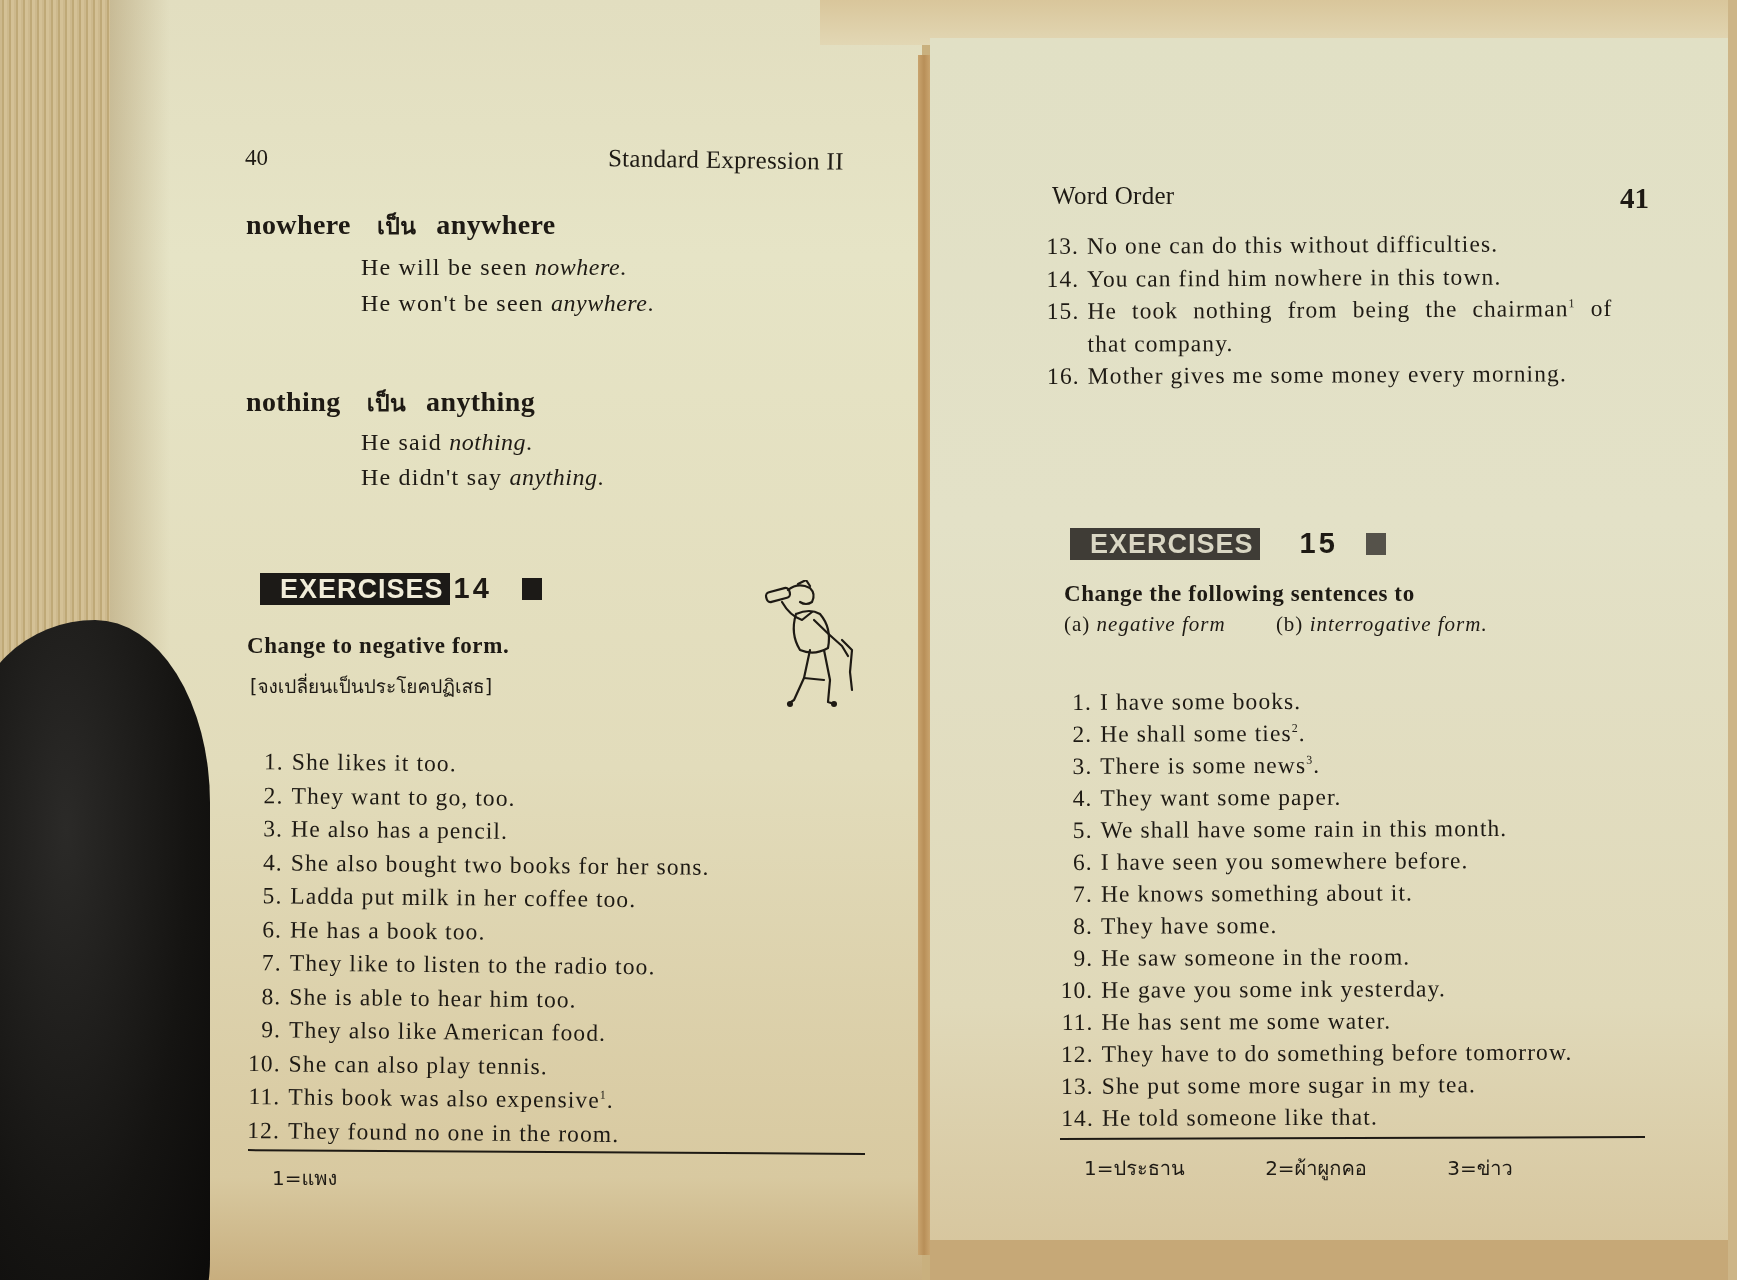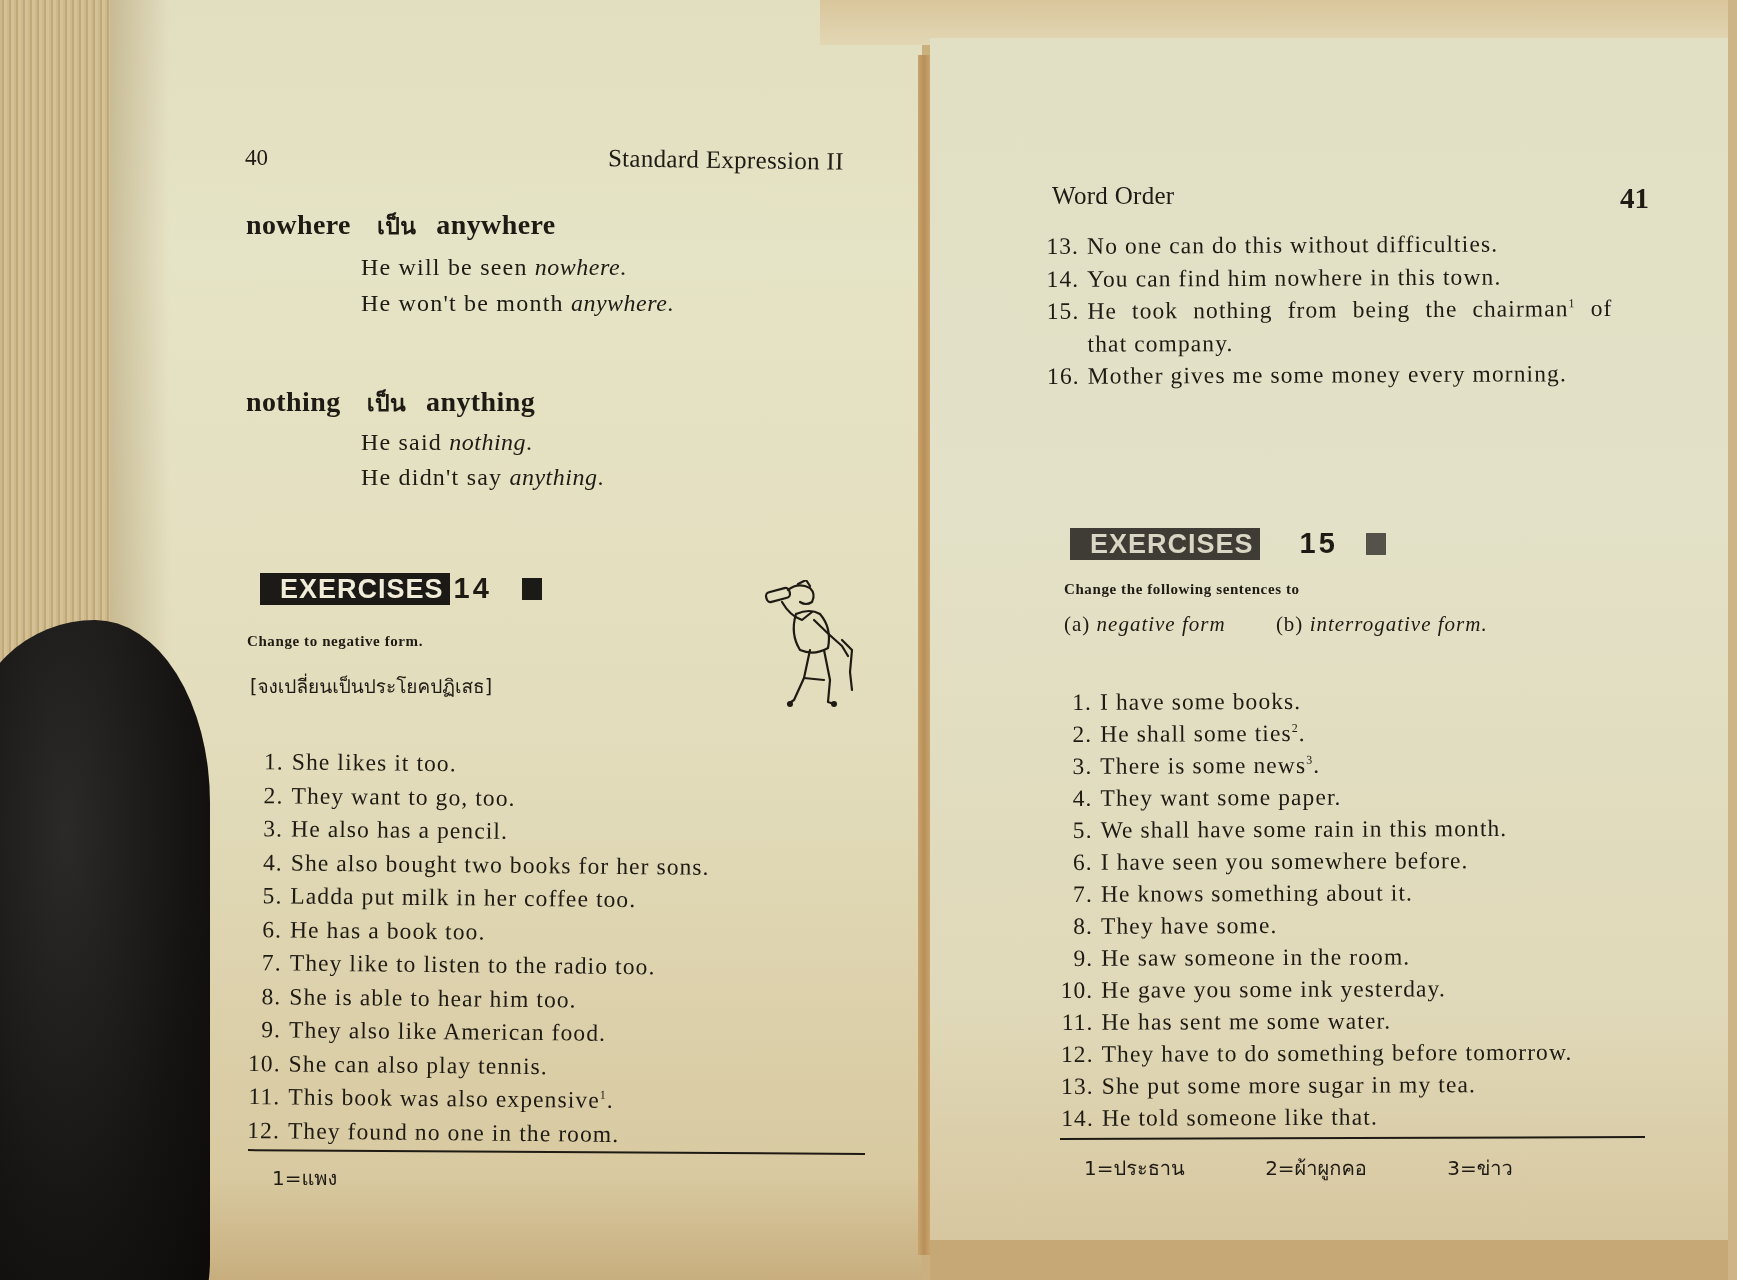--- a/index.html
+++ b/index.html
@@ -69,21 +69,21 @@
     padding: 1px 6px 0 20px; line-height: 31px;
   }
   .ex-badge.faded { background: #3f3c36; color: #d9d6c3; }
   .ex-num {
     font-family: "Liberation Sans", "DejaVu Sans", sans-serif;
     font-weight: bold; font-size: 29px; letter-spacing: 3px;
   }
   .ex-square { display: inline-block; width: 20px; height: 22px; background: #1c1a17; }
   .ex-square.faded { background: #55524a; }
 
-  .instruction { font-size: 15px; font-weight: bold; letter-spacing: 0.6px; }
+  .instruction { font-size: 23px; font-weight: bold; letter-spacing: 0.6px; }
   .thai-instr { font-family: "DejaVu Sans", sans-serif; font-size: 19px; }
   .ab-line { font-size: 21px; letter-spacing: 1px; }
   .ab-line em { font-style: italic; }
 
   .item { font-size: 23.5px; letter-spacing: 1.1px; }
   .item .num { display: inline-block; width: 44px; text-align: right; margin-right: 8px; }
   .item sup { font-size: 12px; vertical-align: 9px; }
 
   .rule { position: absolute; height: 2px; background: #1e1a14; }
   .footnote { font-size: 20px; font-family: "DejaVu Sans", sans-serif; }
@@ -108,21 +108,21 @@
 <div class="abs folio" style="left:245px; top:145px;">40</div>
 <div class="abs running-head" style="left:608px; top:146px; transform:rotate(0.8deg);">Standard Expression II</div>
 
 <div class="abs heading" style="left:246px; top:208px;">
   <span>nowhere</span><span class="thai-inline">เป็น</span><span>anywhere</span>
 </div>
 <div class="abs example" style="left:361px; top:254px;">
   <span>He will be seen </span><em>nowhere</em><span>.</span>
 </div>
 <div class="abs example" style="left:361px; top:290px;">
-  <span>He won't be month </span><em>anywhere</em><span>.</span>
+  <span>He won't be seen </span><em>anywhere</em><span>.</span>
 </div>
 
 <div class="abs heading" style="left:246px; top:385px;">
   <span>nothing</span><span class="thai-inline">เป็น</span><span>anything</span>
 </div>
 <div class="abs example" style="left:361px; top:429px;">
   <span>He said </span><em>nothing</em><span>.</span>
 </div>
 <div class="abs example" style="left:361px; top:464px;">
   <span>He didn't say </span><em>anything</em><span>.</span>

